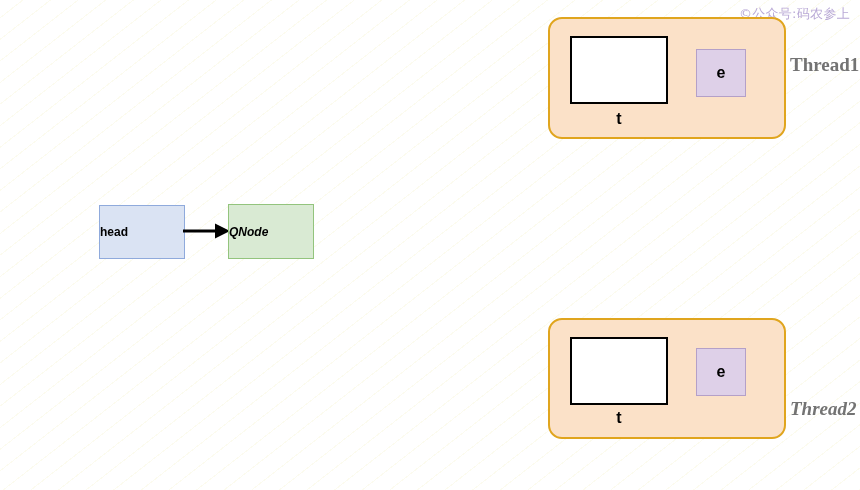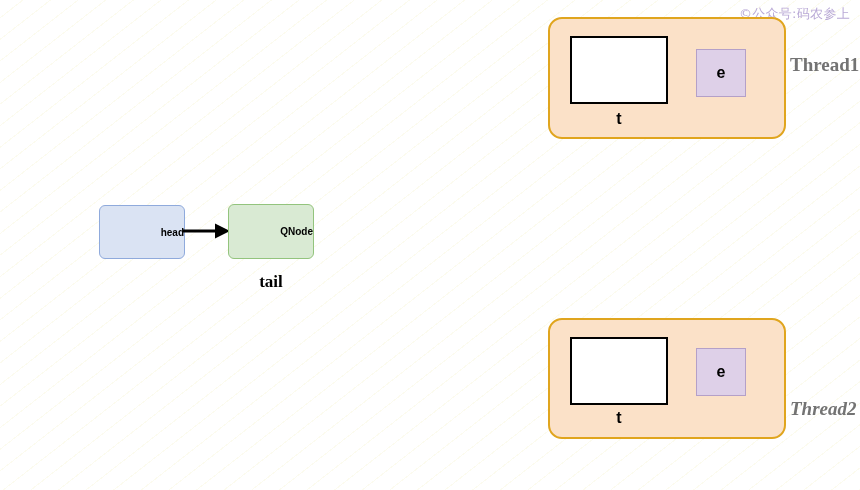--- a/index.html
+++ b/index.html
@@ -41,37 +41,37 @@
     white-space: nowrap;
     letter-spacing: 0.3px;
   }
 
   
   .node-box {
     position: absolute;
     box-sizing: border-box;
     display: flex;
     align-items: center;
-    justify-content: flex-end;
+    justify-content: flex-start;
     font-weight: bold;
-    font-size: 10px;
+    font-size: 12px;
     color: #000000;
-    border-radius: 6px;
   }
   #head-node {
     left: 99px; top: 205px;
     width: 86px; height: 54px;
     background: #dae3f3;
     border: 1.5px solid #8faadc;
   }
   #qnode-node {
     left: 228px; top: 204px;
     width: 86px; height: 55px;
     background: #d9ead3;
     border: 1.5px solid #93c47d;
+    font-style: italic;
   }
   #list-arrow {
     position: absolute;
     left: 183px; top: 218px;
     width: 48px; height: 26px;
   }
   #tail-label {
     position: absolute;
     left: 228px; top: 272px;
     width: 86px;
@@ -156,21 +156,20 @@
 
   <svg id="list-arrow" viewBox="0 0 48 26">
     <line x1="0" y1="13" x2="34" y2="13" stroke="#000000" stroke-width="3"></line>
     <polygon points="32,5.5 47,13 32,20.5" fill="#000000"></polygon>
   </svg>
 
   <div class="node-box" id="qnode-node">
     <span>QNode</span>
   </div>
 
-  <div id="tail-label">tail</div>
 
   <div class="thread-box" id="thread1-box"></div>
 
   <div class="t-node" id="t-node-1"></div>
 
   <div class="t-label" id="t-label-1">t</div>
 
   <div class="e-node" id="e-node-1">
     <span>e</span>
   </div>

